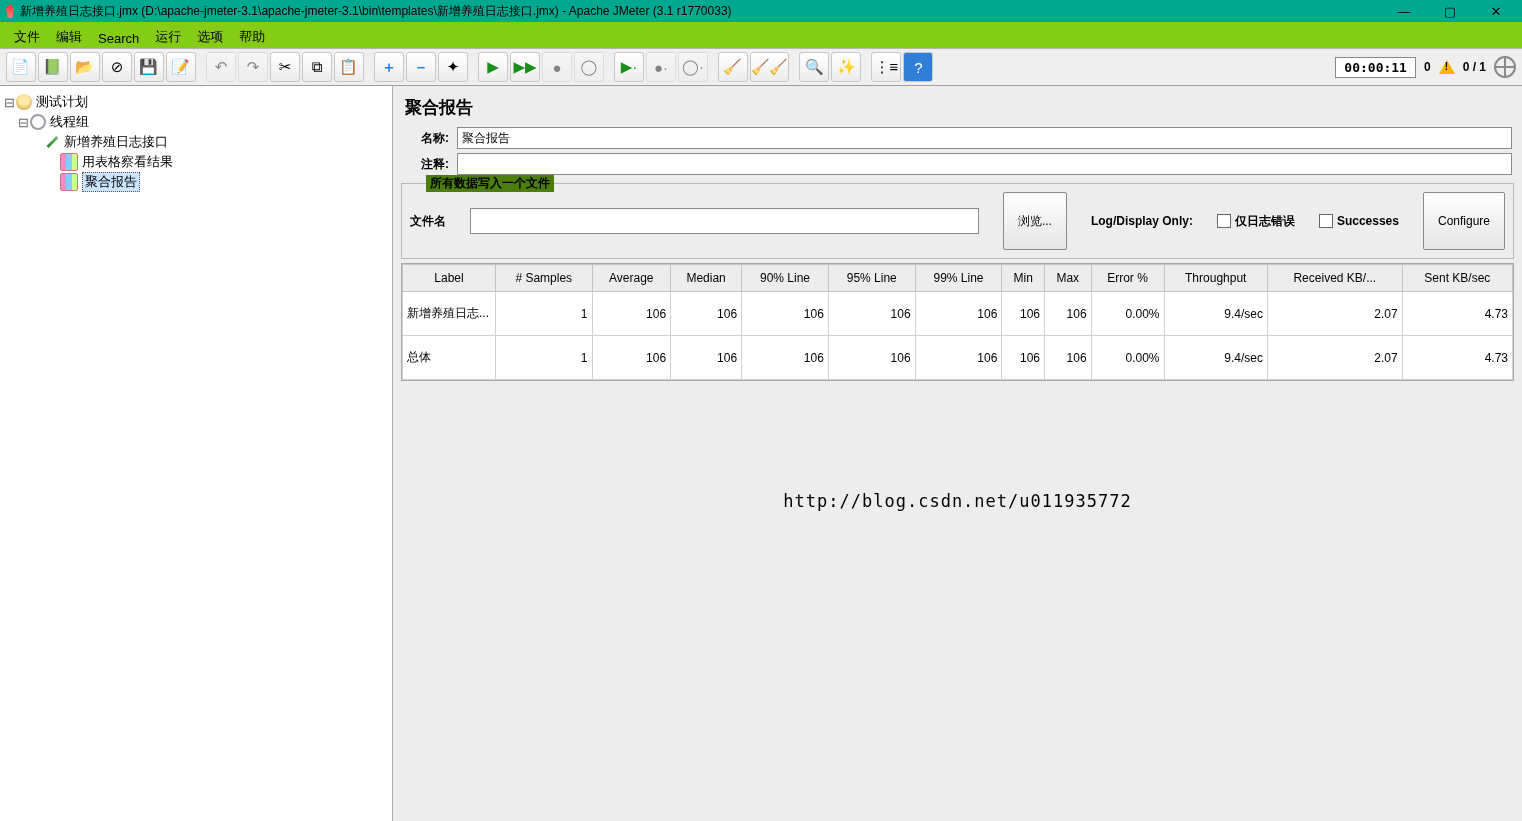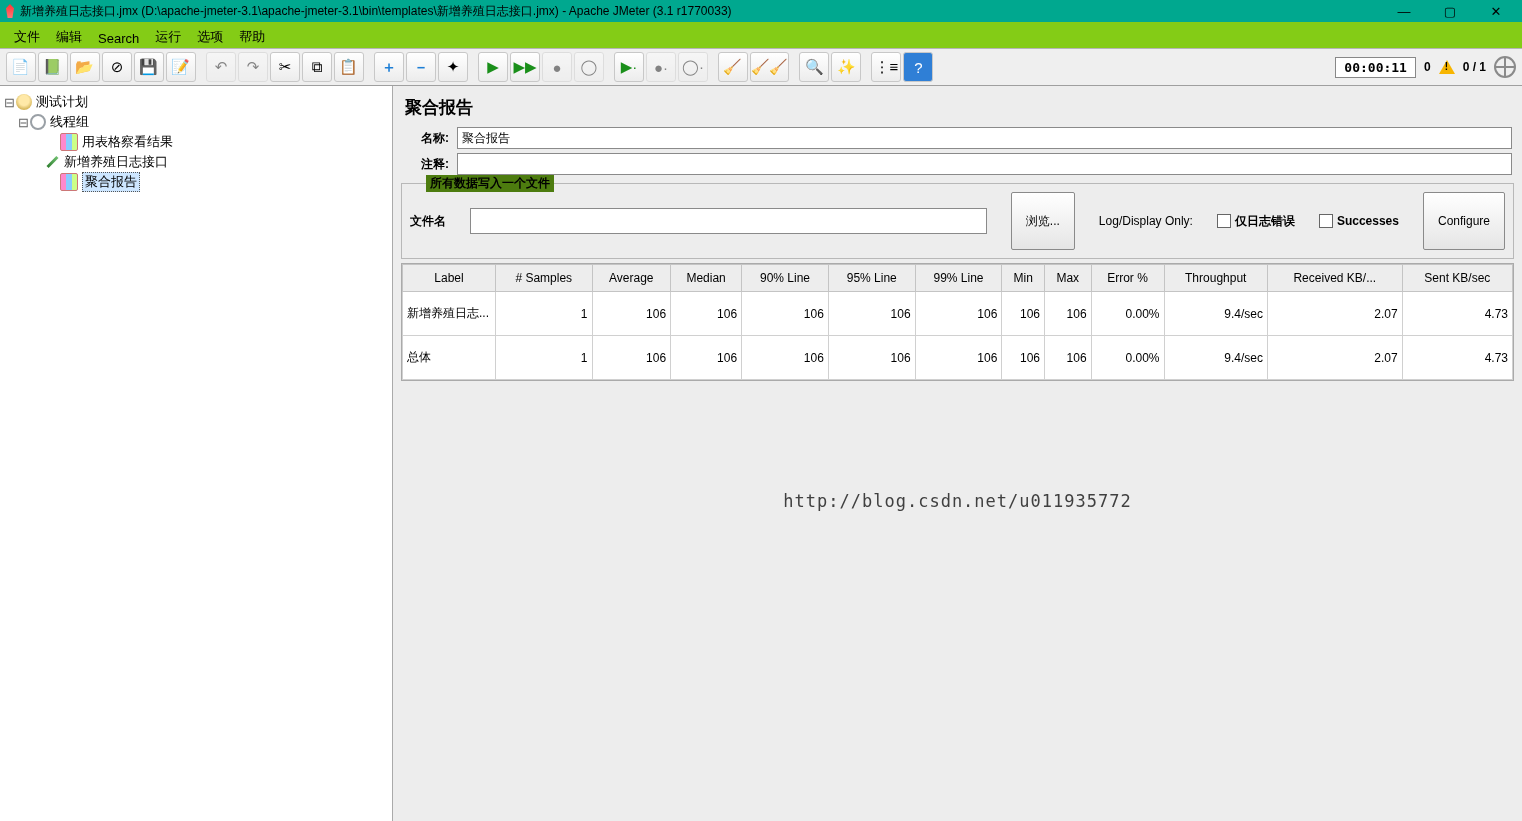--- a/index.html
+++ b/index.html
@@ -53,21 +53,21 @@
   .btn{height:26px;padding:15px 14px;border:1px solid #8a8a8a;background:linear-gradient(#fff,#e5e5e5);border-radius:2px;font-size:12px;display:flex;align-items:center;}
   .cb{display:flex;align-items:center;gap:4px;font-weight:bold;}
   .cb .box{width:12px;height:12px;border:1px solid #666;background:#fff;}
   
   .tbl{margin:0 8px;border:1px solid #aaa;background:#fff;}
   .tbl table{width:100%;border-collapse:collapse;font-size:12px;}
   .tbl th{background:#ededed;border:1px solid #c4c4c4;padding:3px 4px;font-weight:normal;text-align:center;height:20px;}
   .tbl td{border:1px solid #d0d0d0;padding:13px 4px;height:16px;}
   .tbl td.r{text-align:right;}
   .tbl td.l{text-align:left;}
-  .watermark{flex:1;display:flex;align-items:flex-start;justify-content:center;padding-top:110px;color:#404040;font-family:Consolas,monospace;font-size:17px;letter-spacing:1px;}
+  .watermark{flex:1;display:flex;align-items:flex-start;justify-content:center;padding-top:110px;color:#000000;font-family:Consolas,monospace;font-size:17px;letter-spacing:1px;}
 </style>
 </head>
 <body>
 
 <div class="titlebar">
   <span class="feather"></span>
   <span>新增养殖日志接口.jmx (D:\apache-jmeter-3.1\apache-jmeter-3.1\bin\templates\新增养殖日志接口.jmx) - Apache JMeter (3.1 r1770033)</span>
   <span class="tb-spacer"></span>
   <div class="win-btns">
     <span>—</span>
@@ -140,30 +140,30 @@
     </div>
     <div class="row">
       <span class="ind" style="width:14px"></span>
         <span class="tog">⊟</span>
         <span class="ico">
           <span class="ico-thread"></span>
         </span>
       <span class="label">线程组</span>
     </div>
     <div class="row">
-      <span class="ind" style="width:56px"></span>
-        <span class="ico ico-listener"></span>
-      <span class="label">用表格察看结果</span>
-    </div>
-    <div class="row">
       <span class="ind" style="width:40px"></span>
         <span class="ico">
           <span class="ico-pencil"></span>
         </span>
       <span class="label">新增养殖日志接口</span>
+    </div>
+    <div class="row">
+      <span class="ind" style="width:56px"></span>
+        <span class="ico ico-listener"></span>
+      <span class="label">用表格察看结果</span>
     </div>
     <div class="row">
       <span class="ind" style="width:56px"></span>
         <span class="ico ico-listener"></span>
       <span class="label selected">聚合报告</span>
     </div>
   </div>
 
   <div class="panel">
     <div class="title">聚合报告</div>
@@ -176,21 +176,21 @@
       <span class="lbl">注释:</span>
       <input type="text" value="" style="">
     </div>
 
     <div class="filebox">
       <span class="legend">所有数据写入一个文件</span>
       <div class="filebox-row">
         <span class="lbl">文件名</span>
         <input type="text" value="" style="">
         <div class="btn">浏览...</div>
-        <span style="font-weight:normal">Log/Display Only:</span>
+        <span style="font-weight:bold">Log/Display Only:</span>
         <label class="cb">
             <span class="box"></span>
             <span>仅日志错误</span>
           </label>
         <label class="cb">
             <span class="box"></span>
             <span>Successes</span>
           </label>
         <div class="btn">Configure</div>
       </div>

